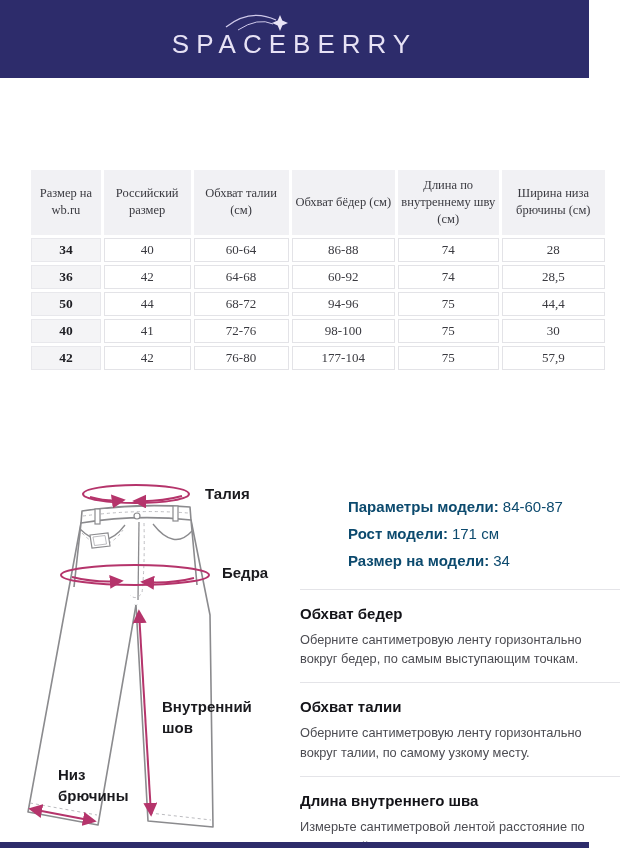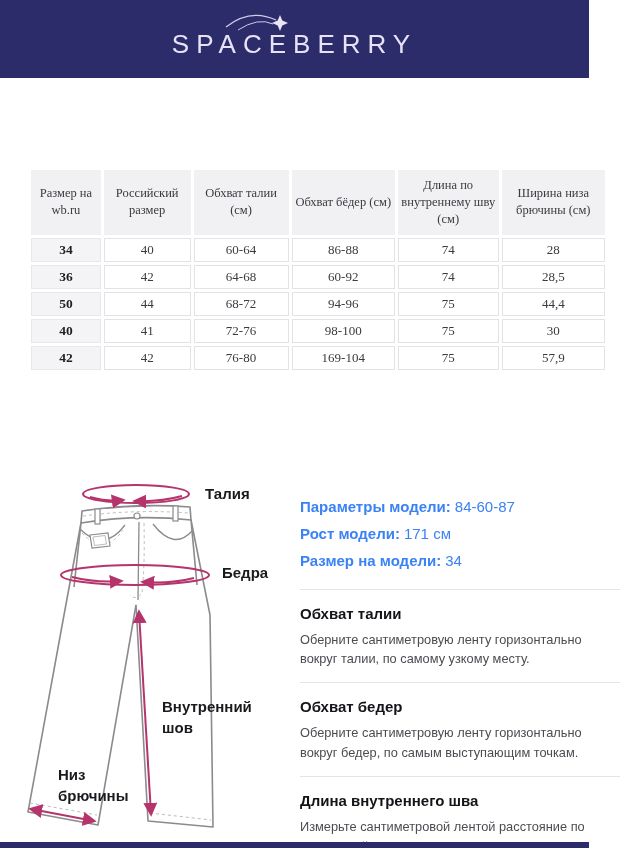--- a/index.html
+++ b/index.html
@@ -44,21 +44,21 @@
   table.size-table td.first {
     background: #f4f4f6; border-color: #e8e8ec;
     font-weight: 700; font-size: 13.5px; color: #1f1f24;
   }
 
   
   .bottom { position: relative; margin-top: 88px; height: 400px; }
   .diagram { position: absolute; left: 24px; top: 4px; }
 
   .info-col { position: absolute; left: 300px; top: 32px; width: 320px; }
-  .model-line { font-size: 15px; line-height: 27px; color: #3b82f6; }
+  .model-line { font-size: 15px; line-height: 27px; color: #0c4a6e; margin-left: 48px; }
   .model-line .lbl { font-weight: 700; }
   .model-line .val { font-weight: 400; margin-left: 4px; }
 
   .measure-guide { margin-top: 15px; }
   .guide-section { border-top: 1px solid #e4e4e8; padding: 15px 0 13px; }
   .guide-title { margin: 0; font-size: 15px; font-weight: 700; color: #131318; }
   .guide-text {
     margin: 8px 0 0; font-size: 12.8px; line-height: 1.55;
     color: #4c4c52; max-width: 305px;
   }
@@ -134,21 +134,21 @@
           <td>41</td>
           <td>72-76</td>
           <td>98-100</td>
           <td>75</td>
           <td>30</td>
         </tr>
         <tr>
           <td class="first">42</td>
           <td>42</td>
           <td>76-80</td>
-          <td>169-104</td>
+          <td>177-104</td>
           <td>75</td>
           <td>57,9</td>
         </tr>
       </tbody>
     </table>
   </div>
 
   <div class="bottom">
 
     <svg class="diagram" width="272" height="380" viewBox="0 0 272 380">
@@ -218,26 +218,26 @@
         <div class="model-line">
           <span class="lbl">Рост модели:</span><span class="val">171 см</span>
         </div>
         <div class="model-line">
           <span class="lbl">Размер на модели:</span><span class="val">34</span>
         </div>
       </div>
 
       <div class="measure-guide">
         <div class="guide-section">
+          <h3 class="guide-title">Обхват бедер</h3>
+          <p class="guide-text">Оберните сантиметровую ленту горизонтально вокруг бедер, по самым выступающим точкам.</p>
+        </div>
+        <div class="guide-section">
           <h3 class="guide-title">Обхват талии</h3>
           <p class="guide-text">Оберните сантиметровую ленту горизонтально вокруг талии, по самому узкому месту.</p>
-        </div>
-        <div class="guide-section">
-          <h3 class="guide-title">Обхват бедер</h3>
-          <p class="guide-text">Оберните сантиметровую ленту горизонтально вокруг бедер, по самым выступающим точкам.</p>
         </div>
         <div class="guide-section">
           <h3 class="guide-title">Длина внутреннего шва</h3>
           <p class="guide-text">Измерьте сантиметровой лентой расстояние по внутренней стороне ноги до низа.</p>
         </div>
       </div>
 
     </div>
   </div>
 

